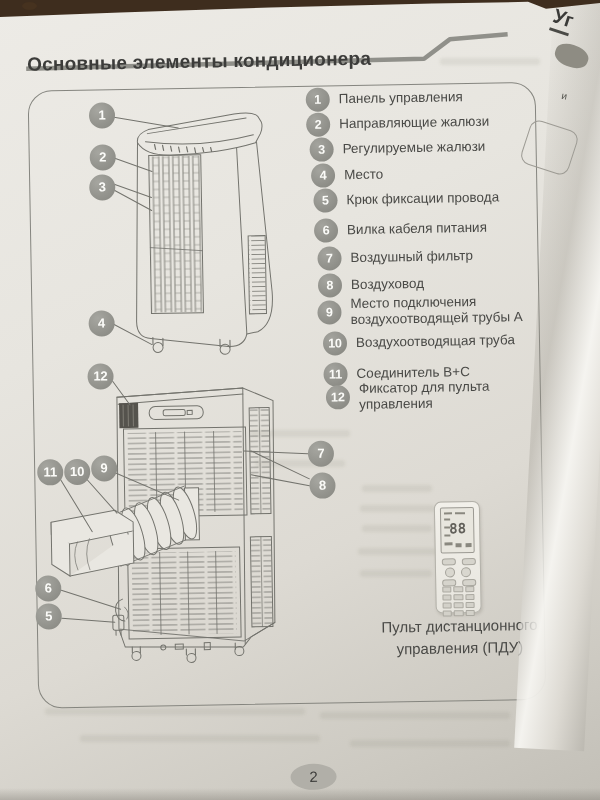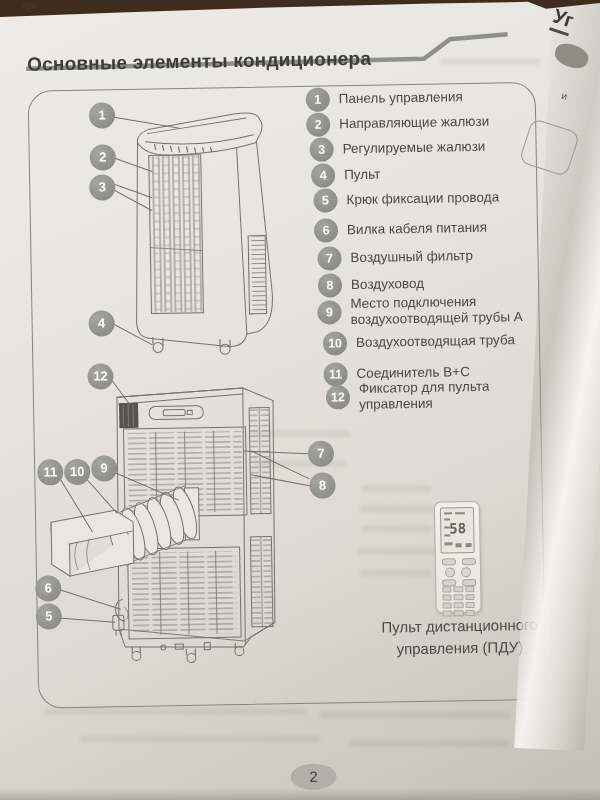--- a/index.html
+++ b/index.html
@@ -222,21 +222,21 @@
     <div class="plist-item" style="top:113px;">
       <span class="co-l">2</span>
       <span class="lbl">Направляющие жалюзи</span>
     </div>
     <div class="plist-item" style="top:138px;left:314px;">
       <span class="co-l">3</span>
       <span class="lbl">Регулируемые жалюзи</span>
     </div>
     <div class="plist-item" style="top:164px;left:315px;">
       <span class="co-l">4</span>
-      <span class="lbl">Пульт</span>
+      <span class="lbl">Место</span>
     </div>
     <div class="plist-item" style="top:189px;left:317px;">
       <span class="co-l">5</span>
       <span class="lbl">Крюк фиксации провода</span>
     </div>
     <div class="plist-item" style="top:219px;left:317px;">
       <span class="co-l">6</span>
       <span class="lbl">Вилка кабеля питания</span>
     </div>
     <div class="plist-item" style="top:247px;left:320px;">
@@ -259,21 +259,21 @@
       <span class="co-l">11</span>
       <span class="lbl">Соединитель  B+C</span>
     </div>
     <div class="plist-item" style="top:382px;left:326px;">
       <span class="co-l">12</span>
       <span class="lbl">Фиксатор для пульта управления</span>
     </div>
 
     <div class="remote">
       <div class="lcd">
-        <span class="lcd-digits">58</span>
+        <span class="lcd-digits">88</span>
         <span class="lcd-tick" style="left:3px;top:4px;width:8px;height:2px;"></span>
         <span class="lcd-tick" style="left:14px;top:4px;width:10px;height:2px;"></span>
         <span class="lcd-tick" style="left:3px;top:10px;width:6px;height:2px;"></span>
         <span class="lcd-tick" style="left:3px;top:18px;width:6px;height:2px;"></span>
         <span class="lcd-tick" style="left:3px;top:26px;width:6px;height:2px;"></span>
         <span class="lcd-tick" style="left:3px;top:34px;width:8px;height:3px;"></span>
         <span class="lcd-tick" style="left:14px;top:35px;width:6px;height:4px;"></span>
         <span class="lcd-tick" style="left:24px;top:35px;width:6px;height:4px;"></span>
       </div>
       <div class="rc-row" style="left:6px;top:56px;">

